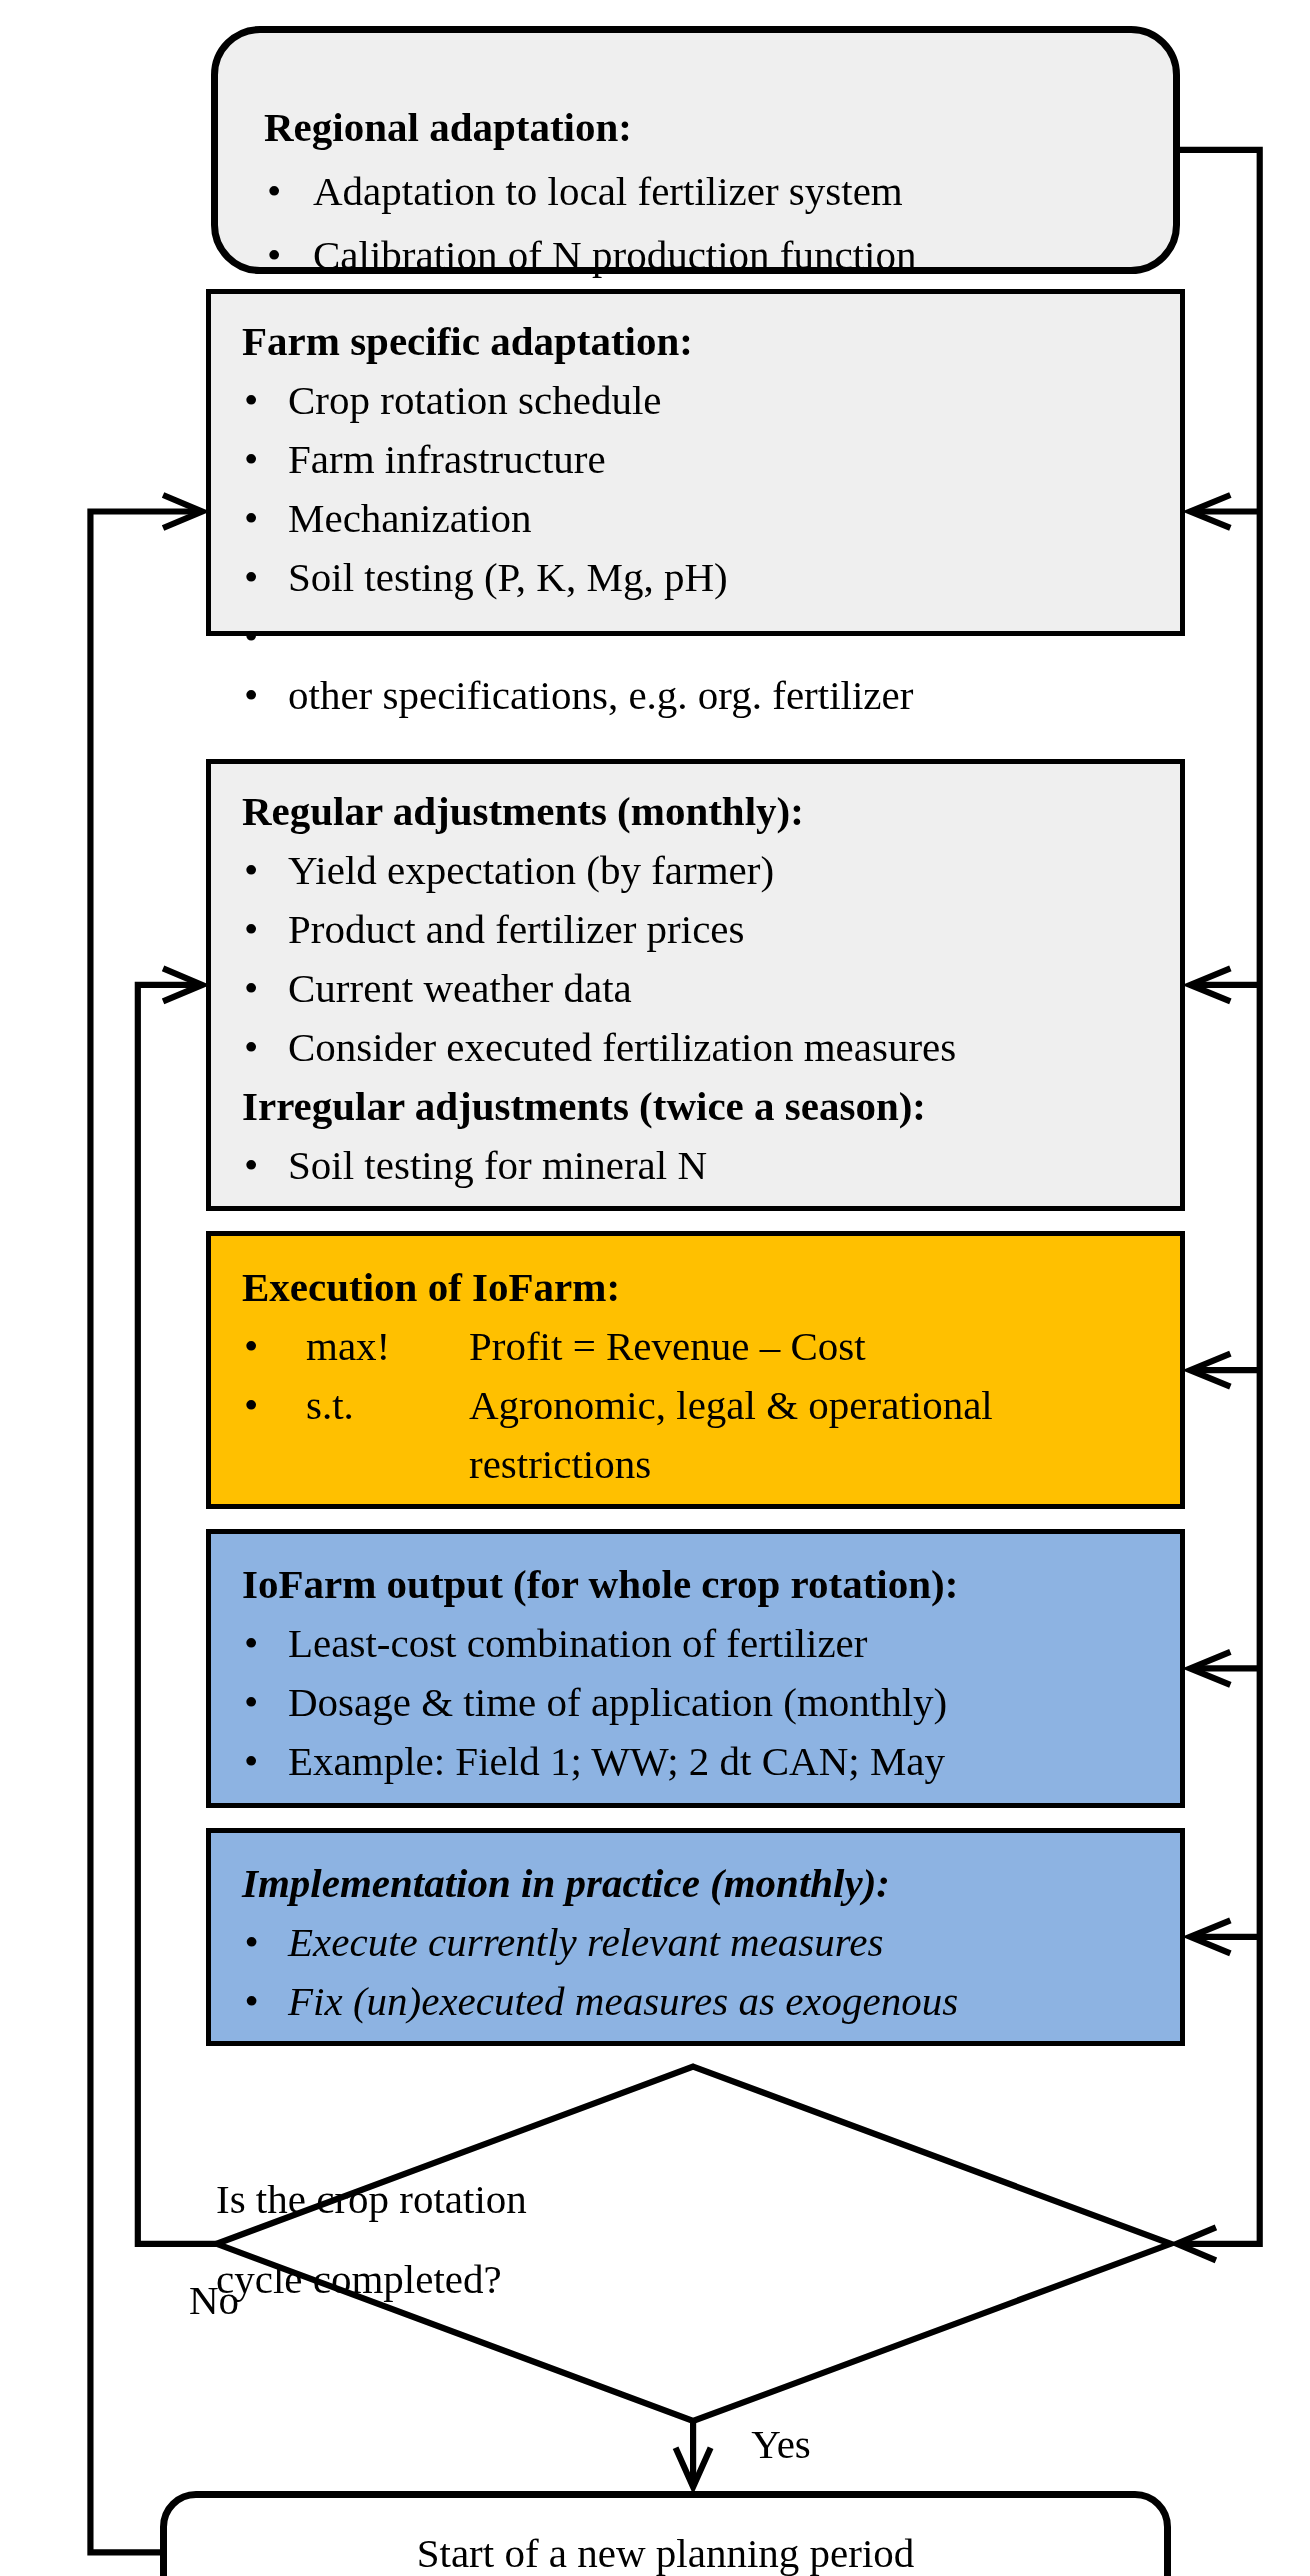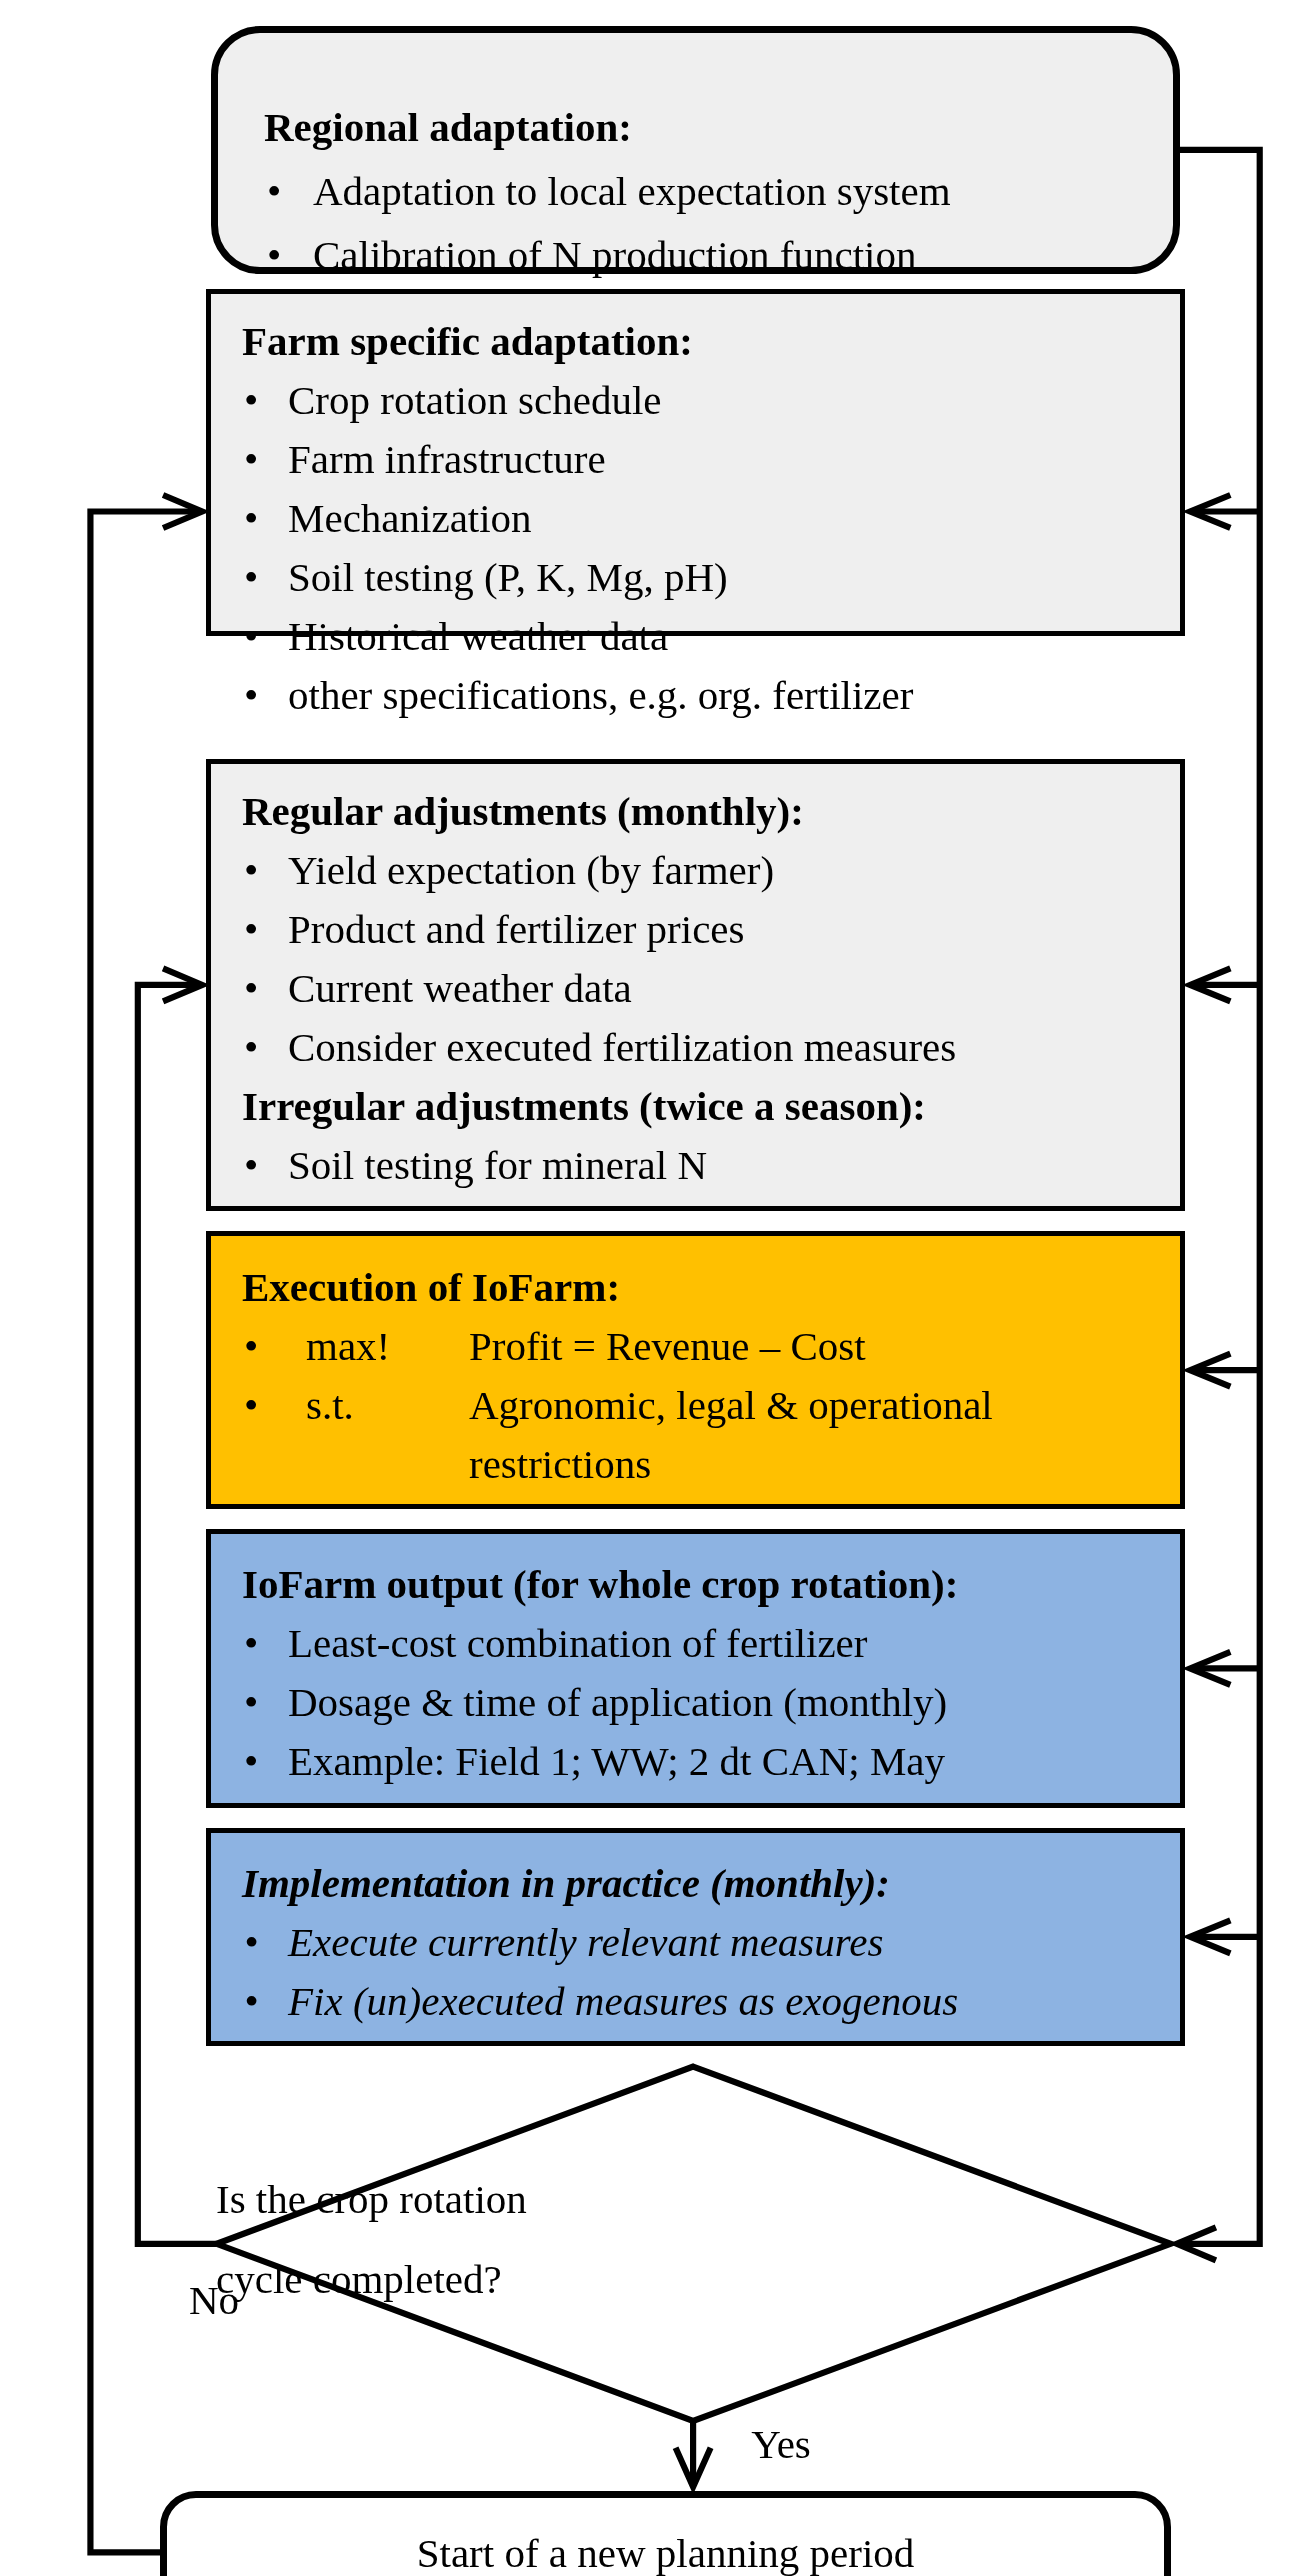--- a/index.html
+++ b/index.html
@@ -81,21 +81,21 @@
     <polyline points="1311,4752 1345,4828 1379,4752"></polyline>
   </svg>
 
   <div class="box rounded b1" style="left:211px;width:969px;top:26px;height:248px;">
     <div class="content" style="top:62px;">
       <div class="r">
         <span class="t hd c-hd">Regional adaptation:</span>
       </div>
       <div class="r">
         <span class="t c-bul">•</span>
-        <span class="t c-txt">Adaptation to local expectation system</span>
+        <span class="t c-txt">Adaptation to local fertilizer system</span>
       </div>
       <div class="r">
         <span class="t c-bul">•</span>
         <span class="t c-txt">Calibration of N production function</span>
       </div>
     </div>
   </div>
 
   <div class="box gray" style="top:289px;height:347px;">
     <div class="content" style="top:17.5px;">
@@ -113,21 +113,20 @@
       <div class="r">
         <span class="t c-bul">•</span>
         <span class="t c-txt">Mechanization</span>
       </div>
       <div class="r">
         <span class="t c-bul">•</span>
         <span class="t c-txt">Soil testing (P, K, Mg, pH)</span>
       </div>
       <div class="r">
         <span class="t c-bul">•</span>
-        <span class="t c-txt">Historical weather data</span>
       </div>
       <div class="r">
         <span class="t c-bul">•</span>
         <span class="t c-txt">other specifications, e.g. org. fertilizer</span>
       </div>
     </div>
   </div>
 
   <div class="box gray" style="top:759px;height:452px;">
     <div class="content" style="top:17.5px;">

